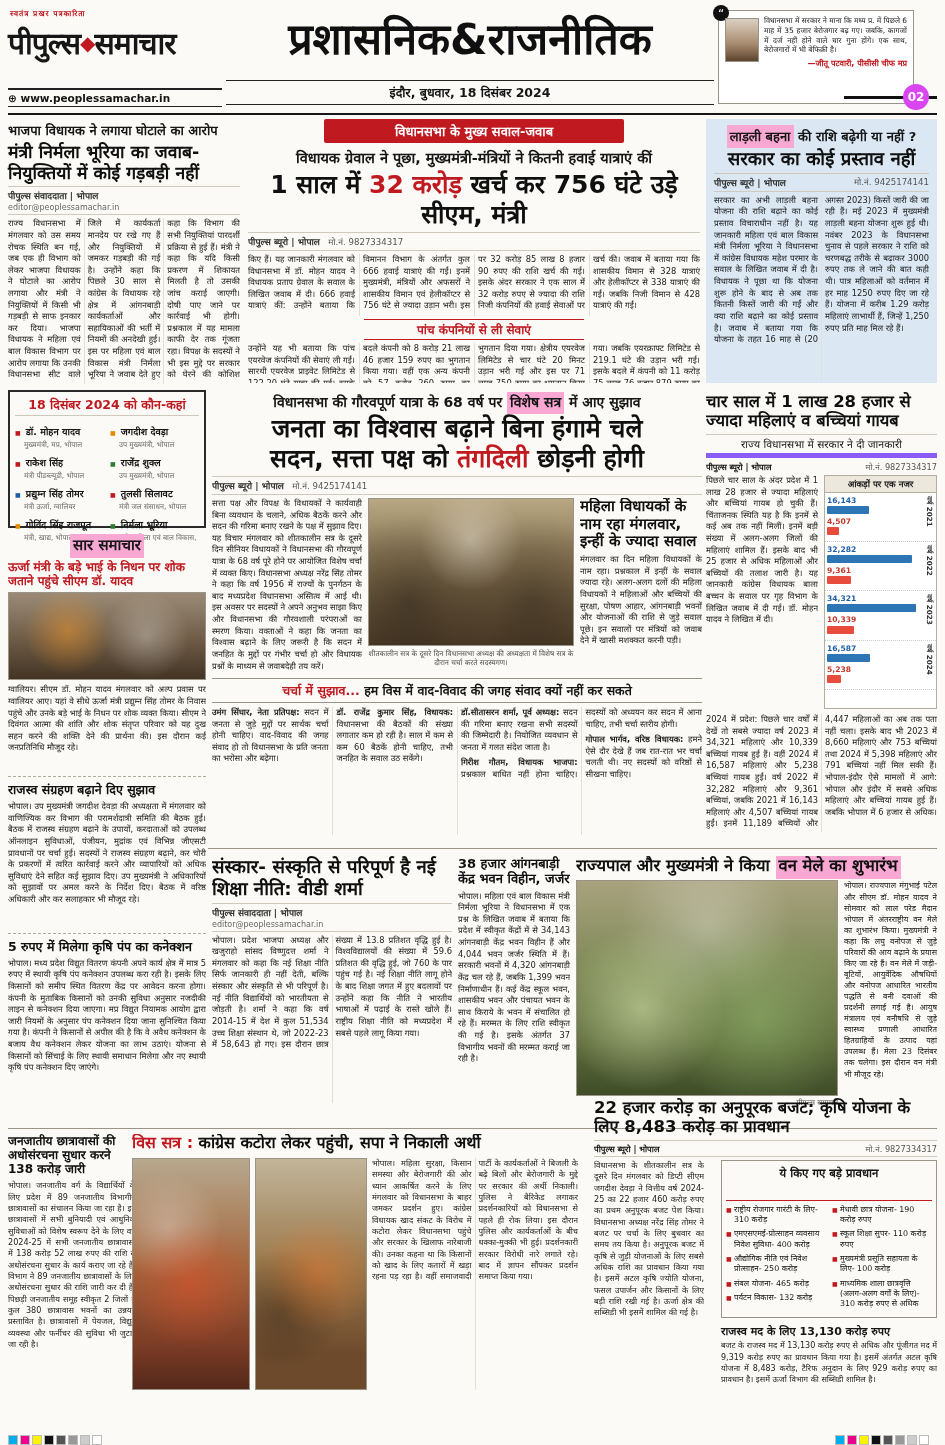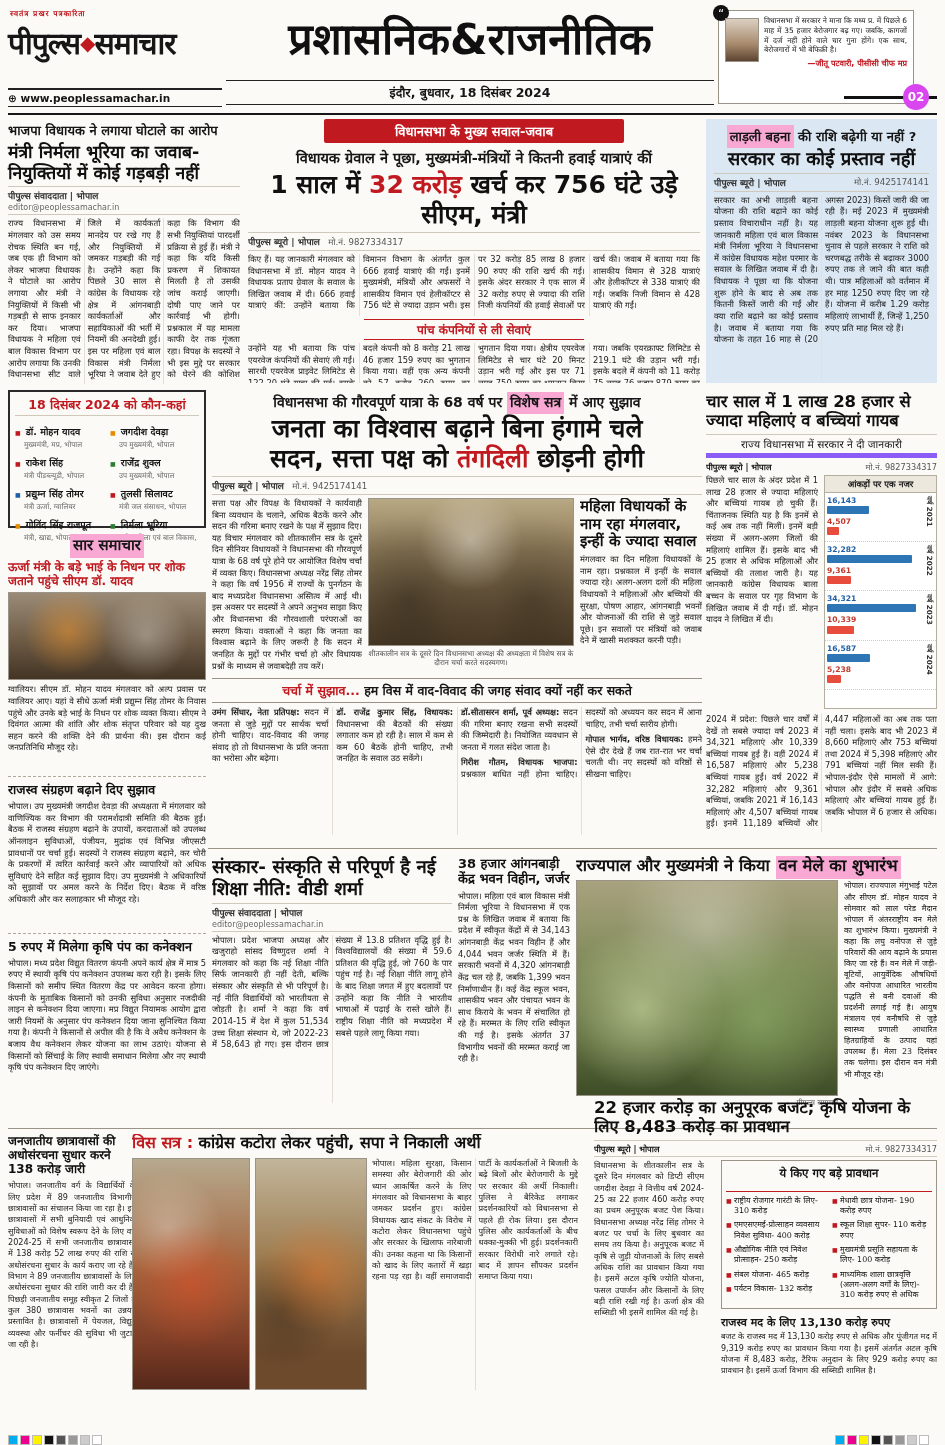--- a/index.html
+++ b/index.html
@@ -278,21 +278,21 @@
   <div class="abs ov" style="left:594px;top:1098px;width:343px;height:286px">
     <h2 style="font-size:16.5px">22 हजार करोड़ का अनुपूरक बजट; कृषि योजना के लिए 8,483 करोड़ का प्रावधान</h2>
     <div style="display:flex;justify-content:space-between;font-size:8.2px;margin:3px 0;border-top:1px solid #cfc9bc;border-bottom:1px solid #cfc9bc;padding:2px 0">
       <b>पीपुल्स ब्यूरो | भोपाल</b>
       <span style="color:#555">मो.नं. 9827334317</span>
     </div>
     <div style="display:flex;gap:17px">
       <div class="bd just ov" style="width:110px;height:212px;font-size:8.1px">विधानसभा के शीतकालीन सत्र के दूसरे दिन मंगलवार को डिप्टी सीएम जगदीश देवड़ा ने वित्तीय वर्ष 2024-25 का 22 हजार 460 करोड़ रुपए का प्रथम अनुपूरक बजट पेश किया। विधानसभा अध्यक्ष नरेंद्र सिंह तोमर ने बजट पर चर्चा के लिए बुधवार का समय तय किया है। अनुपूरक बजट में कृषि से जुड़ी योजनाओं के लिए सबसे अधिक राशि का प्रावधान किया गया है। इसमें अटल कृषि ज्योति योजना, फसल उपार्जन और किसानों के लिए बड़ी राशि रखी गई है। ऊर्जा क्षेत्र की सब्सिडी भी इसमें शामिल की गई है।</div>
       <div style="flex:1">
         <div style="border:1px solid #9a9488;padding:4px">
-          <div class="ctr" style="font-weight:800;font-size:11.5px;border-bottom:1.5px solid #c01920;padding-bottom:11px;margin-bottom:4px">ये किए गए बड़े प्रावधान</div>
+          <div class="ctr" style="font-weight:800;font-size:11.5px;border-bottom:1.5px solid #c01920;padding-bottom:20px;margin-bottom:4px">ये किए गए बड़े प्रावधान</div>
           <div style="display:flex;gap:6px">
             <div style="flex:1">
               <div class="prov">राष्ट्रीय रोजगार गारंटी के लिए- 310 करोड़</div>
               <div class="prov">एमएसएमई-प्रोत्साहन व्यवसाय निवेश सुविधा- 400 करोड़</div>
               <div class="prov">औद्योगिक नीति एवं निवेश प्रोत्साहन- 250 करोड़</div>
               <div class="prov">संबल योजना- 465 करोड़</div>
               <div class="prov">पर्यटन विकास- 132 करोड़</div>
             </div>
             <div style="flex:1">
               <div class="prov">मेधावी छात्र योजना- 190 करोड़ रुपए</div>

